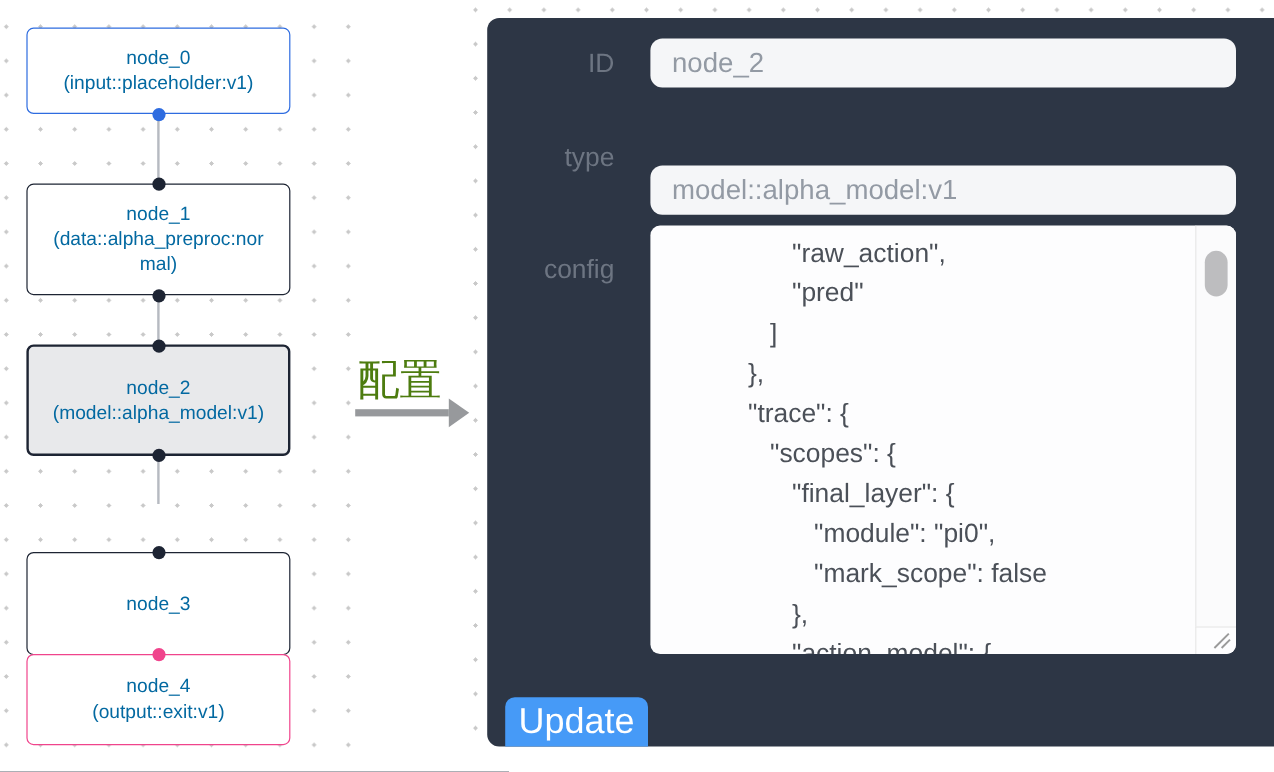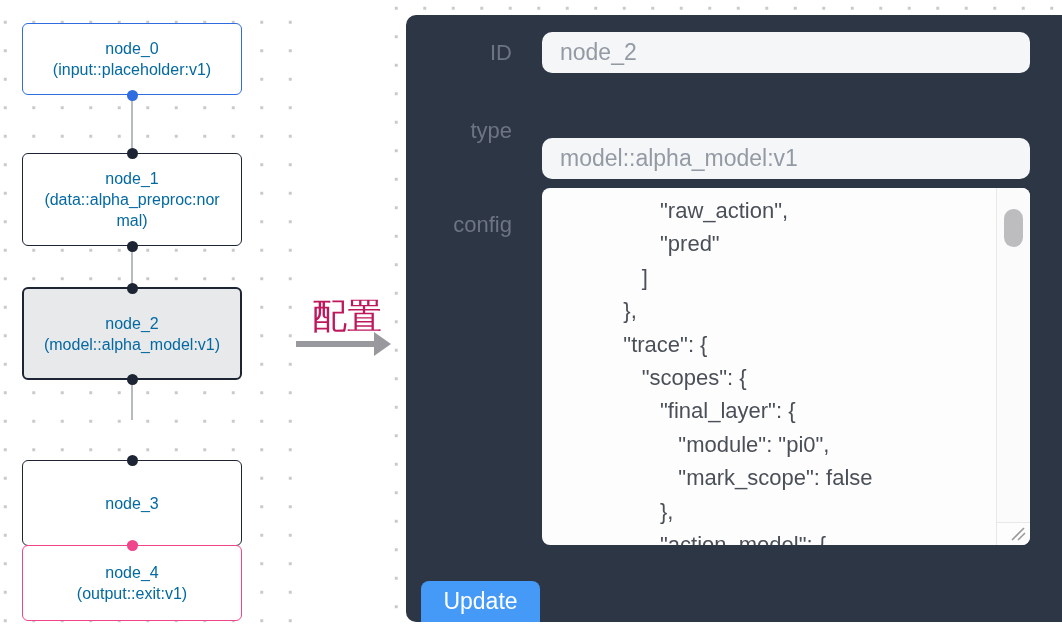--- a/index.html
+++ b/index.html
@@ -37,21 +37,21 @@
   .node-4 { top:545px; height:76px; border:1.7px solid #f0448c; }
 
   .port { position:absolute; width:11px; height:11px; border-radius:50%; left:calc(50% - 5.5px); z-index:3; }
   .port-top { top:-6.5px; }
   .port-bottom { bottom:-6.5px; }
   .port-dark { background:#1d2433; }
   .port-blue { background:#2e6ce0; }
   .port-pink { background:#f0448c; }
 
   
-  .annotation-label { position:absolute; left:312px; top:293px; font-size:35px; font-weight:500; color:#be185d; z-index:4; }
+  .annotation-label { position:absolute; left:298px; top:293px; font-size:35px; font-weight:500; color:#4d7c0f; z-index:4; }
   .arrow-line { position:absolute; left:296px; top:341px; width:78px; height:6px; background:#97999c; z-index:4; }
   .arrow-head { position:absolute; left:374px; top:332px; width:0; height:0;
     border-left:17px solid #97999c; border-top:12px solid transparent; border-bottom:12px solid transparent; z-index:4; }
 
   
   .panel { position:absolute; left:406px; top:15px; width:766px; height:607px; background:#2d3645; border-radius:10px; z-index:2; }
   .field-label { position:absolute; left:0; width:106px; text-align:right; color:#6d7582; font-size:22px; }
   #label-id     { top:17px;  line-height:41px; }
   #label-type   { top:95px;  line-height:41px; }
   #label-config { top:166px; line-height:30px;margin-top:29px; }
@@ -72,21 +72,21 @@
     font-size:22px; line-height:33.4px; color:#4b5058; white-space:pre;
   }
   .scroll-track { position:absolute; top:0; right:0; width:34px; height:334px; background:#fbfbfc; border-left:1px solid #e8e8e8; }
   .scroll-thumb { position:absolute; top:21px; left:7px; width:19px; height:38px; border-radius:10px; background:#bdbdbf; }
   .corner-cell { position:absolute; right:0; bottom:0; width:34px; height:23px; background:#fdfdfe; border-left:1px solid #e8e8e8; border-top:1px solid #e8e8e8; }
   .resize-handle { position:absolute; right:3px; bottom:4px; }
 
   .update-btn {
     position:absolute; left:15px; top:566px; width:119px; height:41px;
     background:#469af7; color:#ffffff; border:none; border-radius:8px 8px 0 0;
-    font-size:23px; font-family:"Liberation Sans", sans-serif; cursor:pointer;
+    font-size:30px; font-family:"Liberation Sans", sans-serif; cursor:pointer;
   }
 </style>
 </head>
 <body>
 
 <div class="left-canvas dots">
   <div class="edge" id="edge-0"></div>
   <div class="edge" id="edge-1"></div>
   <div class="edge" id="edge-2"></div>
   <div class="edge" id="edge-3"></div>

